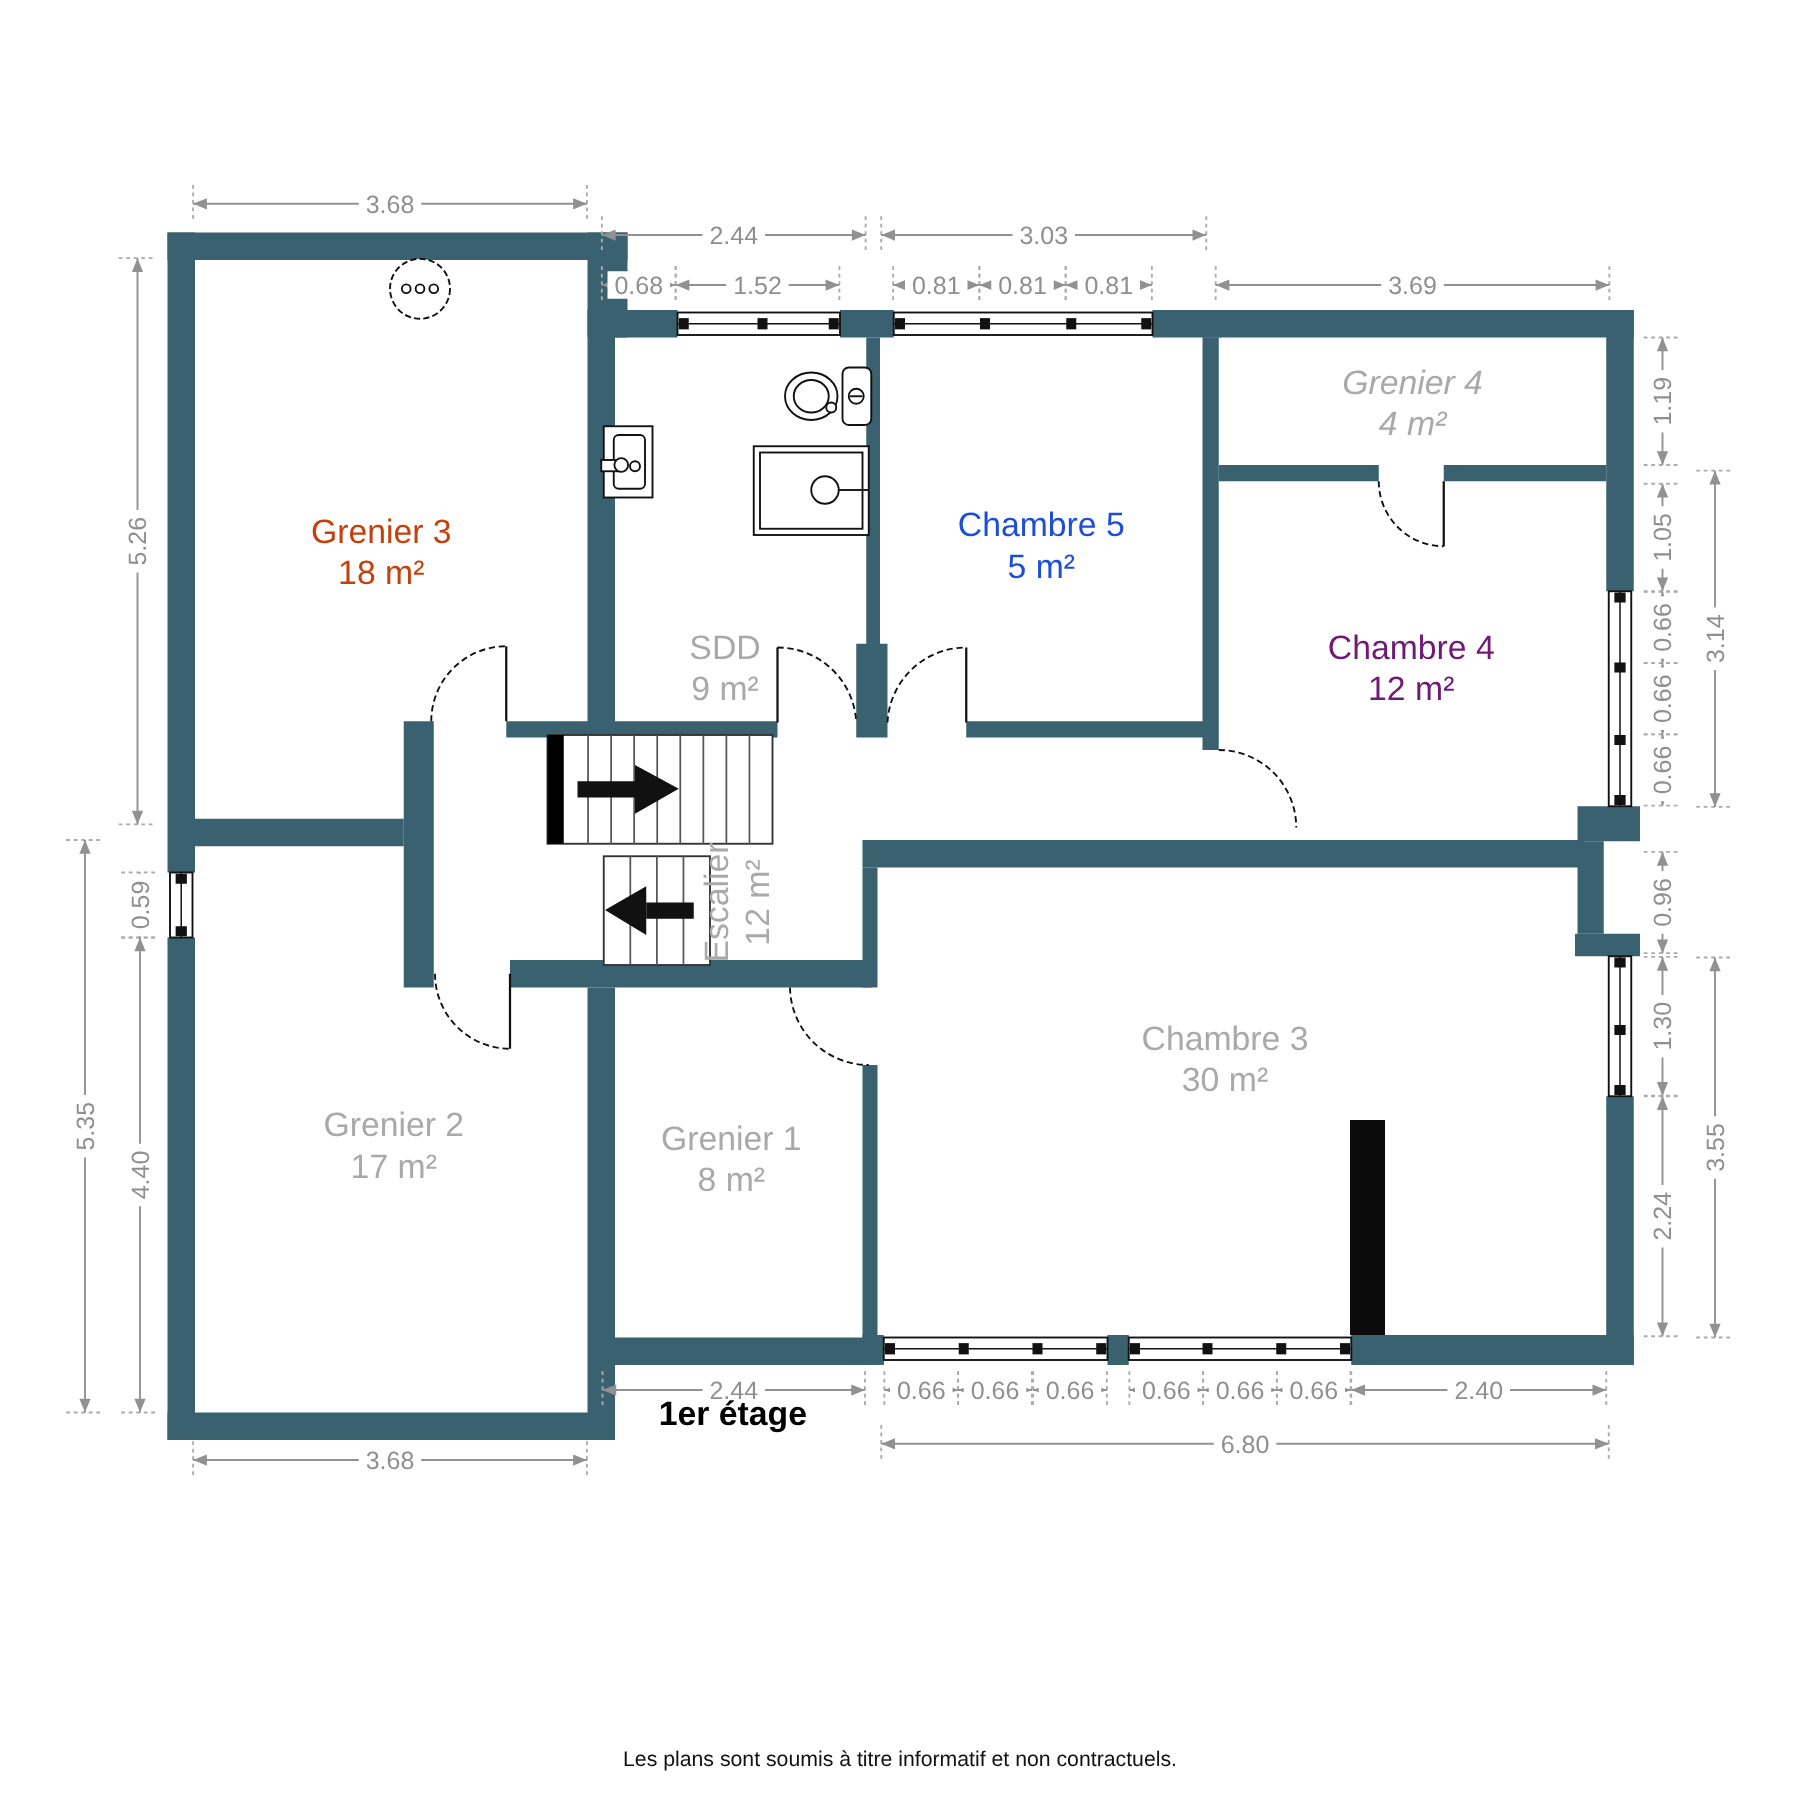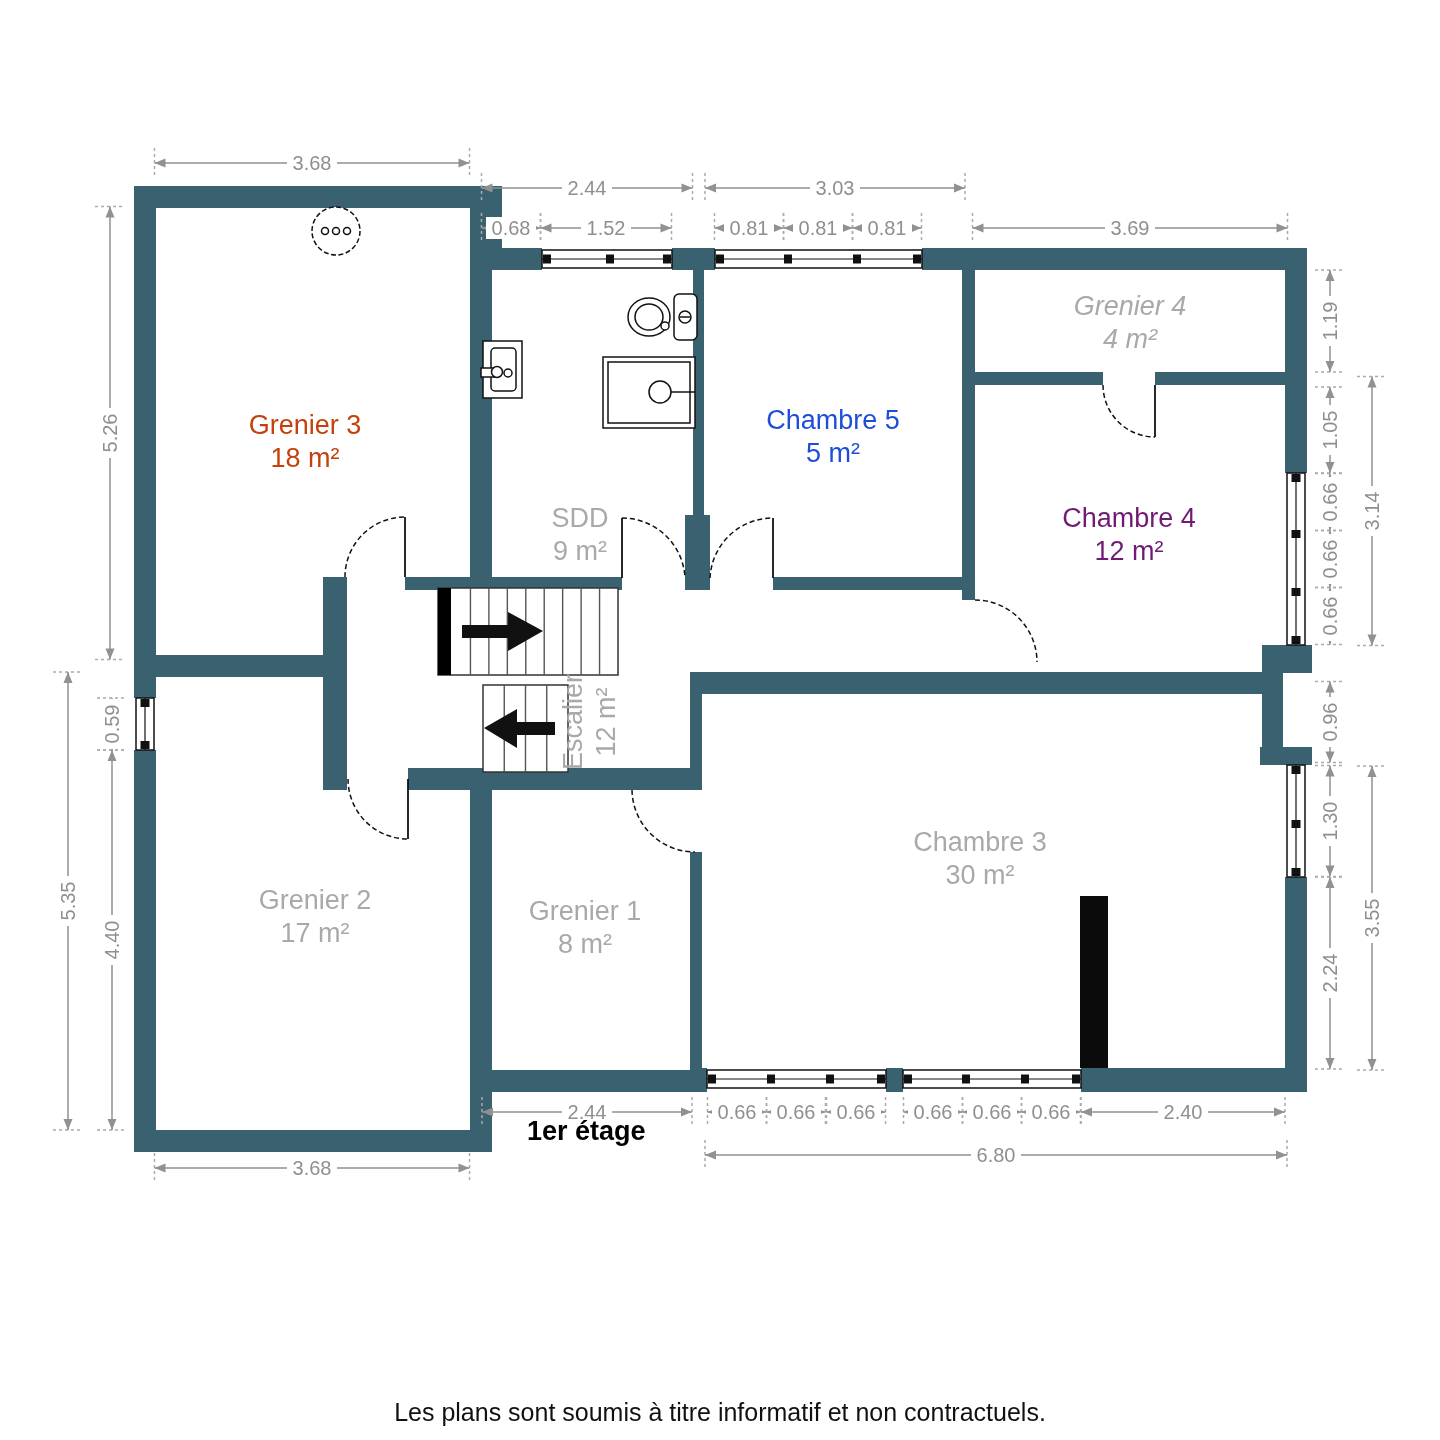--- a/index.html
+++ b/index.html
@@ -6,21 +6,21 @@
   body{width:1440px;height:1440px;position:relative;overflow:hidden;
        font-family:"Liberation Sans",sans-serif;}
   #plan{position:absolute;left:0;top:0;width:1440px;height:1440px;}
   .room-label{position:absolute;text-align:center;line-height:1.22;
        font-size:27px;color:#A9A9A9;transform:translate(-50%,-50%);white-space:nowrap;}
   .room-label.rotated{transform:translate(-50%,-50%) rotate(-90deg);}
   .room-label .room-area{display:block;}
   .plan-title{position:absolute;left:527px;top:1116px;font-size:27px;
        font-weight:bold;color:#000;}
   .plan-footer{position:absolute;left:0;top:1398px;width:100%;text-align:center;
-       font-size:25px;color:#111;}
+       font-size:17px;color:#111;}
   .wit{stroke:#ABABAB;stroke-width:1.5;stroke-dasharray:3,3;}
   .dimline{stroke:#919191;stroke-width:1.5;}
   .dimarrow{fill:#919191;}
   .dimtext{font-size:20px;fill:#8F8F8F;}
   .fixture{stroke:#111;stroke-width:1.5;fill:#fff;}
 </style>
 </head>
 <body>
 
 <svg id="plan" viewBox="0 0 1440 1440">
@@ -498,16 +498,16 @@
 
 <div id="labels-layer">
     <div class="room-label" style="left: 305px; top: 442px; color: #c2410c;"><span>Grenier 3</span><span class="room-area">18 m²</span></div>
     <div class="room-label" style="left: 580px; top: 492px; color: rgb(169, 169, 169); margin-top: 43px;"><span>SDD</span><span class="room-area">9 m²</span></div>
     <div class="room-label" style="left: 833px; top: 437px; color: #1d4ed8;"><span>Chambre 5</span><span class="room-area">5 m²</span></div>
     <div class="room-label" style="left: 1130px; top: 323px; color: rgb(169, 169, 169); font-style: italic;"><span>Grenier 4</span><span class="room-area">4 m²</span></div>
     <div class="room-label" style="left: 1129px; top: 535px; color: #701a75;"><span>Chambre 4</span><span class="room-area">12 m²</span></div>
     <div class="room-label" style="left: 315px; top: 917px; color: rgb(169, 169, 169);"><span>Grenier 2</span><span class="room-area">17 m²</span></div>
     <div class="room-label" style="left: 585px; top: 928px; color: rgb(169, 169, 169);"><span>Grenier 1</span><span class="room-area">8 m²</span></div>
     <div class="room-label rotated" style="left: 590px; top: 722px; color: rgb(169, 169, 169);"><span>Escalier</span><span class="room-area">12 m²</span></div>
-    <div class="room-label" style="left: 980px; top: 848px; color: rgb(169, 169, 169); margin-top: 11px;"><span>Chambre 3</span><span class="room-area">30 m²</span></div>
+    <div class="room-label" style="left: 980px; top: 848px; color: rgb(169, 169, 169);"><span>Chambre 3</span><span class="room-area">30 m²</span></div>
   </div>
 <div class="plan-title">1er étage</div>
 <div class="plan-footer">Les plans sont soumis à titre informatif et non contractuels.</div>
 
 </body></html>

